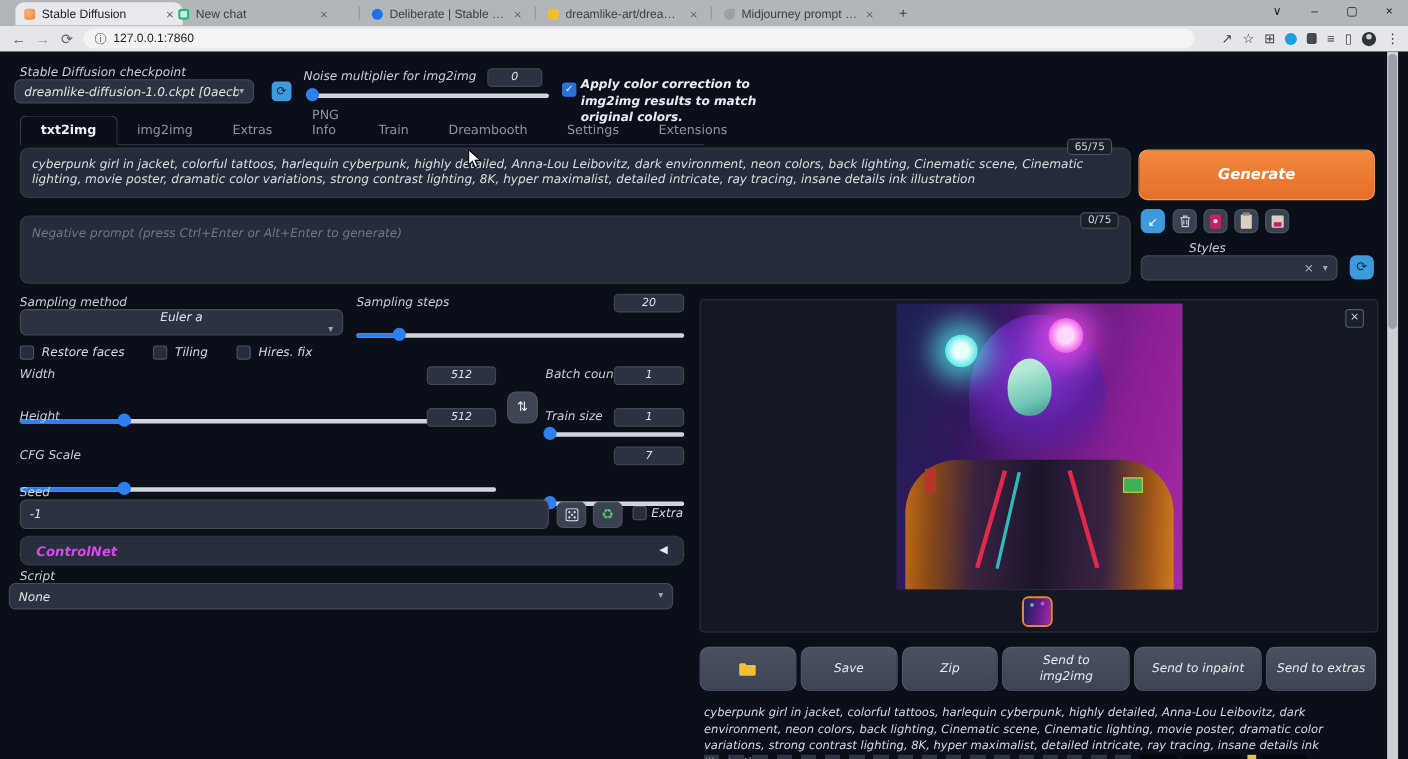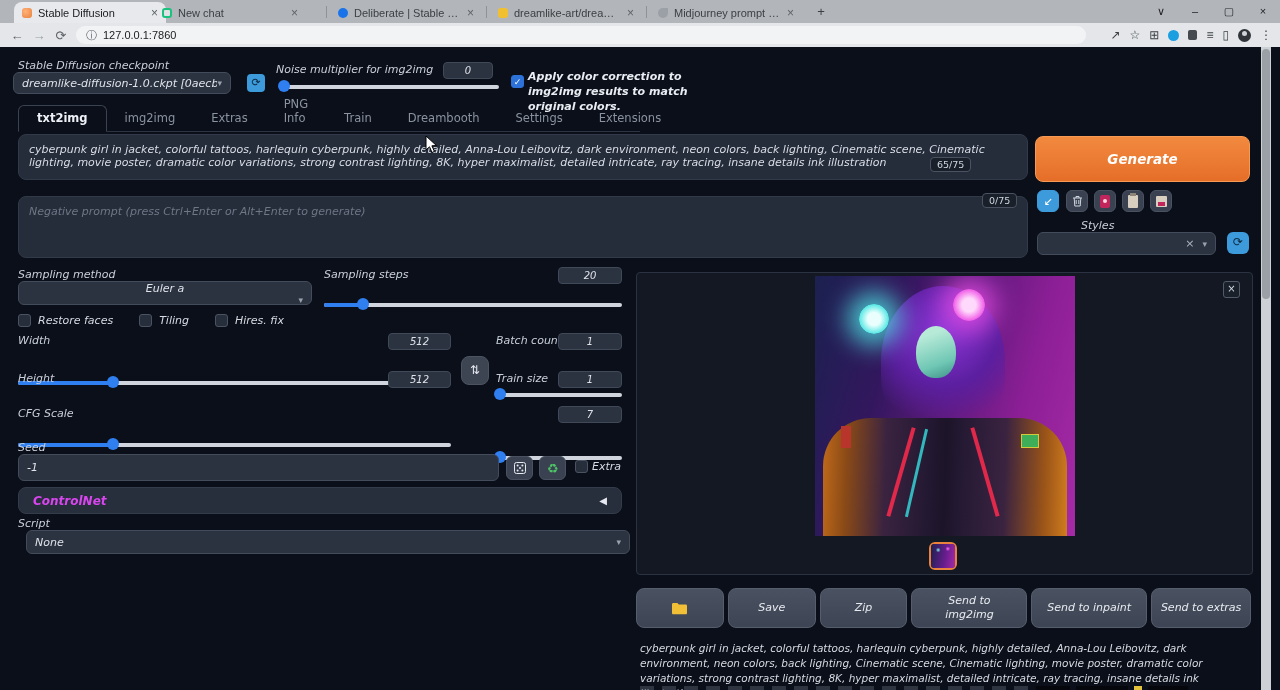--- a/index.html
+++ b/index.html
@@ -183,21 +183,21 @@
       <span class="tn">img2img</span>
       <span class="tn">Extras</span>
       <span class="tn">PNG Info</span>
       <span class="tn">Train</span>
       <span class="tn">Dreambooth</span>
       <span class="tn">Settings</span>
       <span class="tn">Extensions</span>
     </div>
 
     <textarea class="abs parea" style="left: 18px; top: 87px; width: 1010px; height: 46px;">cyberpunk girl in jacket, colorful tattoos, harlequin cyberpunk, highly detailed, Anna-Lou Leibovitz, dark environment, neon colors, back lighting, Cinematic scene, Cinematic lighting, movie poster, dramatic color variations, strong contrast lighting, 8K, hyper maximalist, detailed intricate, ray tracing, insane details ink illustration</textarea>
-    <div class="counter" style="left:930px;top:79px;margin-top:31px;">65/75</div>
+    <div class="counter" style="left:970px;top:79px;">65/75</div>
 
     <textarea class="abs parea" style="left: 18px; top: 149px; width: 1010px; height: 62px;" placeholder="Negative prompt (press Ctrl+Enter or Alt+Enter to generate)"></textarea>
     <div class="counter" style="left:982px;top:146px;">0/75</div>
 
     <div class="abs" style="left:1035px;top:89px;width:215px;height:46px;border-radius:8px;
          background:linear-gradient(180deg,#f28a3e,#e56e28);border:1px solid #f79a55;color:#fff;
          font-size:13.5px;font-weight:600;display:flex;align-items:center;justify-content:center;">Generate</div>
 
     <div class="abs minibtn" style="left:1037px;top:143px;background:#3d9bdc;border-color:#3d9bdc;color:#fff;font-size:11px;">↙</div>
     <div class="abs minibtn" style="left:1066px;top:143px;">
@@ -316,21 +316,21 @@
     <div class="abs chk" style="left:575px;top:413px;"></div>
     <div class="abs lbl" style="left:592px;top:413px;color:#d5dae3;">Extra</div>
 
     <div class="abs" style="left:18px;top:440px;width:604px;height:27px;background:#272e3c;border:1px solid #343c4b;border-radius:8px;
          display:flex;align-items:center;padding:0 14px;">
       <span style="font-size:12px;font-weight:600;color:#d946ef;">ControlNet</span>
       <span style="margin-left:auto;font-size:10px;color:#e6e9ef;">◀</span>
     </div>
 
     <div class="abs lbl" style="left:18px;top:470px;">Script</div>
-    <div class="abs select" style="left:26px;top:483px;width:604px;height:24px;">
+    <div class="abs select" style="left:8px;top:483px;width:604px;height:24px;">
       <span>None</span>
       <span class="caret">▾</span>
     </div>
 
     <div class="gallery">
       <div class="art">
         <div class="a-hair"></div>
         <div class="a-glowL"></div>
         <div class="a-glowR"></div>
         <div class="a-face"></div>

